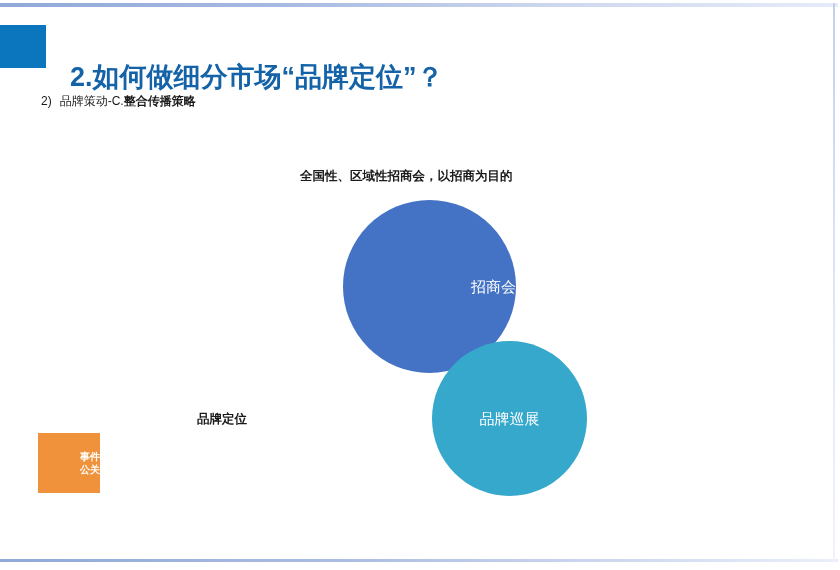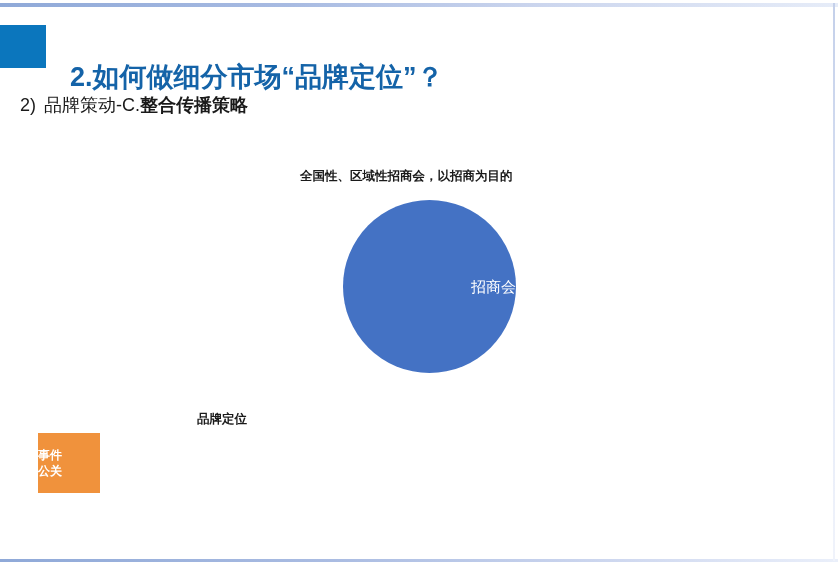--- a/index.html
+++ b/index.html
@@ -67,23 +67,23 @@
     font-weight: bold;
     color: #1463a8;
     letter-spacing: 0px;
     white-space: nowrap;
     font-family: "Liberation Sans", "DejaVu Sans", sans-serif;
     margin-top: 32px;
   }
 
   .subtitle {
     position: absolute;
-    left: 20px;
+    left: 41px;
     top: 93px;
-    font-size: 18px;
+    font-size: 12px;
     color: #1a1a1a;
     white-space: nowrap;
   }
   .subtitle .num { font-weight: normal; }
   .subtitle .plain { font-weight: normal; margin-left: 8px; }
   .subtitle .bold { font-weight: bold; }
 
   
   .diagram {
     position: absolute;
@@ -146,26 +146,26 @@
 
   
   .callout {
     position: absolute;
     left: 38px;
     top: 433px;
     width: 62px;
     height: 60px;
     background: #f0923c;
     color: #ffffff;
-    font-size: 12px;
+    font-size: 10px;
     font-weight: bold;
     line-height: 1.35;
     display: flex;
     flex-direction: column;
-    align-items: flex-start;
+    align-items: flex-end;
     justify-content: center;
     text-align: center;
     z-index: 3;
   }
 </style>
 </head>
 <body>
 
 <div class="slide">
 
@@ -182,20 +182,23 @@
 
   <div class="diagram">
 
     <div class="note note-top">全国性、区域性招商会，以招商为目的</div>
 
     <div class="circle circle-top">
       <span class="circle-label">招商会</span>
     </div>
 
 
+    <div class="circle circle-right">
+      <span class="circle-label">品牌巡展</span>
+    </div>
 
     <div class="note note-left">品牌定位</div>
   </div>
 
   <div class="callout">
     <span>事件</span>
     <span>公关</span>
   </div>
 
 </div>

